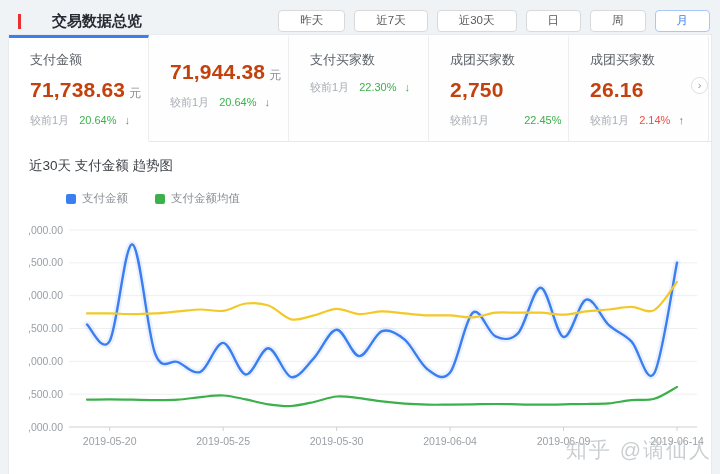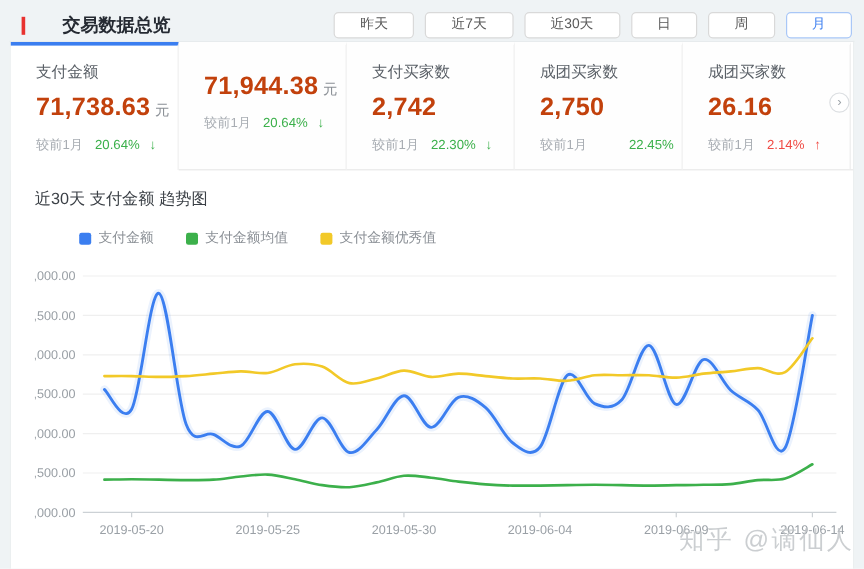--- a/index.html
+++ b/index.html
@@ -92,23 +92,20 @@
       </div>
       <div class="card-compare">
         <span class="cmp-label">较前1月</span>
         <span class="cmp-pct" style="color: rgb(60, 176, 75);">20.64%</span>
         <span class="cmp-arrow" style="color: rgb(60, 176, 75);">↓</span>
       </div>
     </div>
 
     <div class="card">
       <div class="card-label">支付买家数</div>
-      <div class="card-value-row">
-        <span class="card-value">2,742</span><span class="card-unit"></span>
-      </div>
       <div class="card-compare">
         <span class="cmp-label">较前1月</span>
         <span class="cmp-pct" style="color: rgb(60, 176, 75);">22.30%</span>
         <span class="cmp-arrow" style="color: rgb(60, 176, 75);">↓</span>
       </div>
     </div>
 
     <div class="card">
       <div class="card-label">成团买家数</div>
       <div class="card-value-row">
@@ -142,24 +139,20 @@
 
     <div class="legend">
       <div class="legend-item">
         <span class="legend-swatch" style="background: rgb(59, 126, 240);"></span>
         <span class="legend-label">支付金额</span>
       </div>
       <div class="legend-item">
         <span class="legend-swatch" style="background: rgb(60, 176, 75);"></span>
         <span class="legend-label">支付金额均值</span>
       </div>
-      <div class="legend-item">
-        <span class="legend-swatch" style="background: rgb(242, 201, 40);"></span>
-        <span class="legend-label">支付金额优秀值</span>
-      </div>
     </div>
 
     <svg id="trend-svg" width="684" height="256">
         <text x="34" y="224.5" text-anchor="end" font-size="10.5" fill="#9aa0a6">1,000.00</text>
         <line x1="40" y1="188.16666666666669" x2="668" y2="188.16666666666669" stroke="#efefef" stroke-width="1"></line>
         <text x="34" y="191.66666666666669" text-anchor="end" font-size="10.5" fill="#9aa0a6">1,500.00</text>
         <line x1="40" y1="155.33333333333334" x2="668" y2="155.33333333333334" stroke="#efefef" stroke-width="1"></line>
         <text x="34" y="158.83333333333334" text-anchor="end" font-size="10.5" fill="#9aa0a6">2,000.00</text>
         <line x1="40" y1="122.5" x2="668" y2="122.5" stroke="#efefef" stroke-width="1"></line>
         <text x="34" y="126" text-anchor="end" font-size="10.5" fill="#9aa0a6">2,500.00</text>

